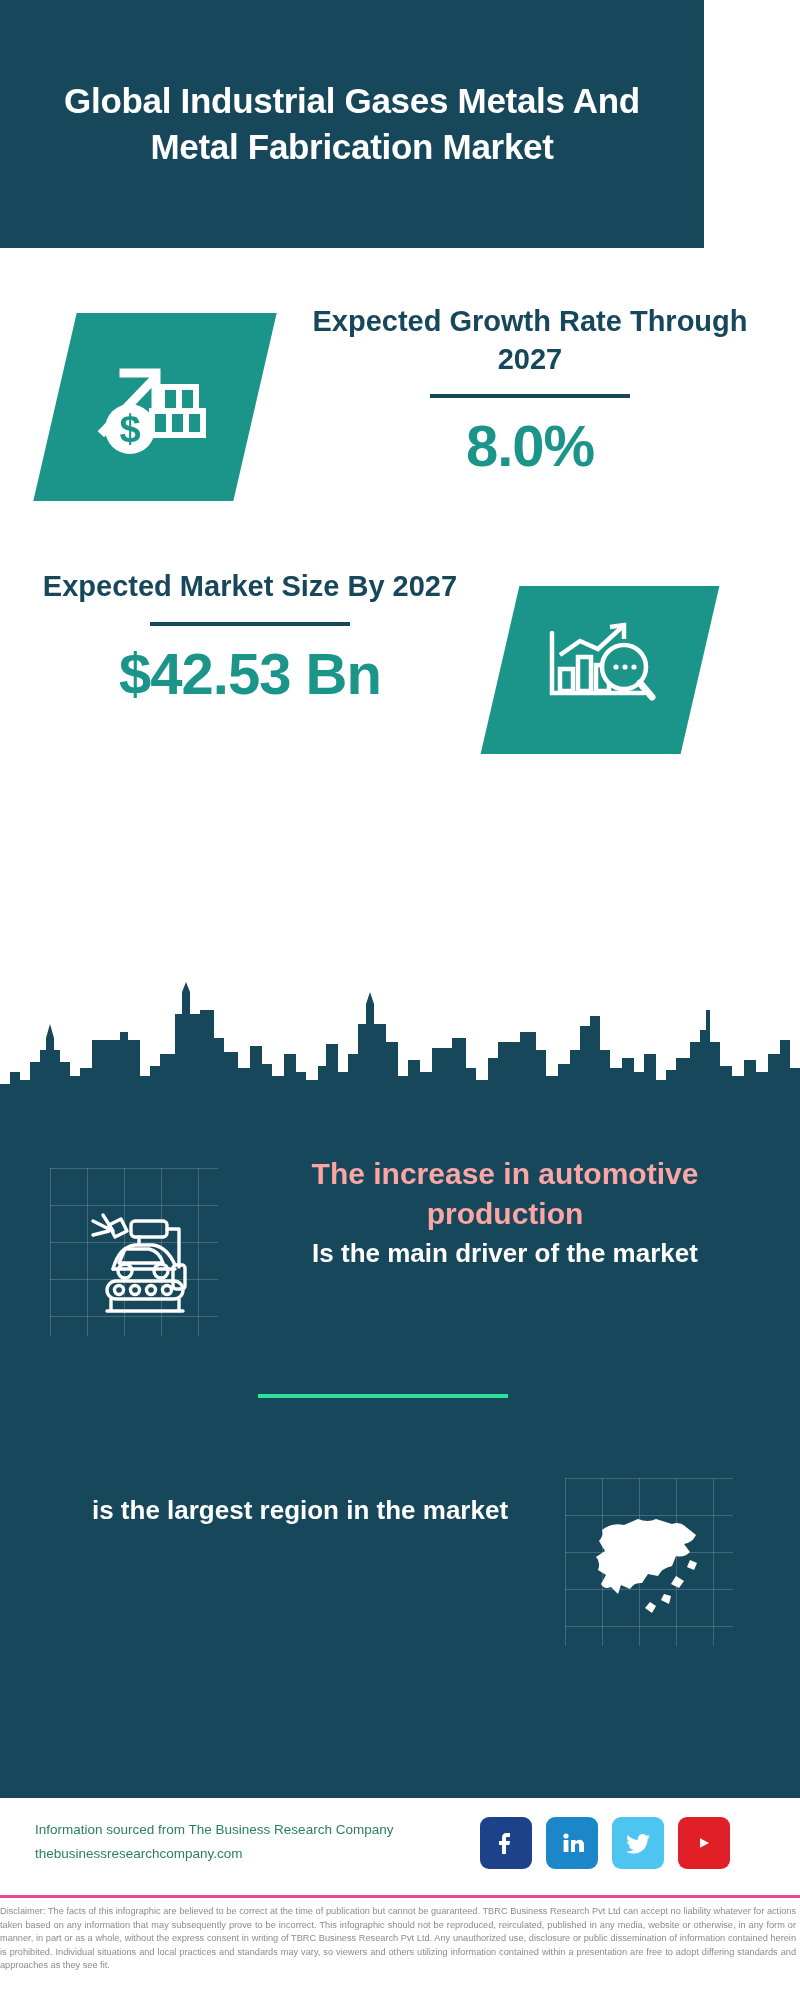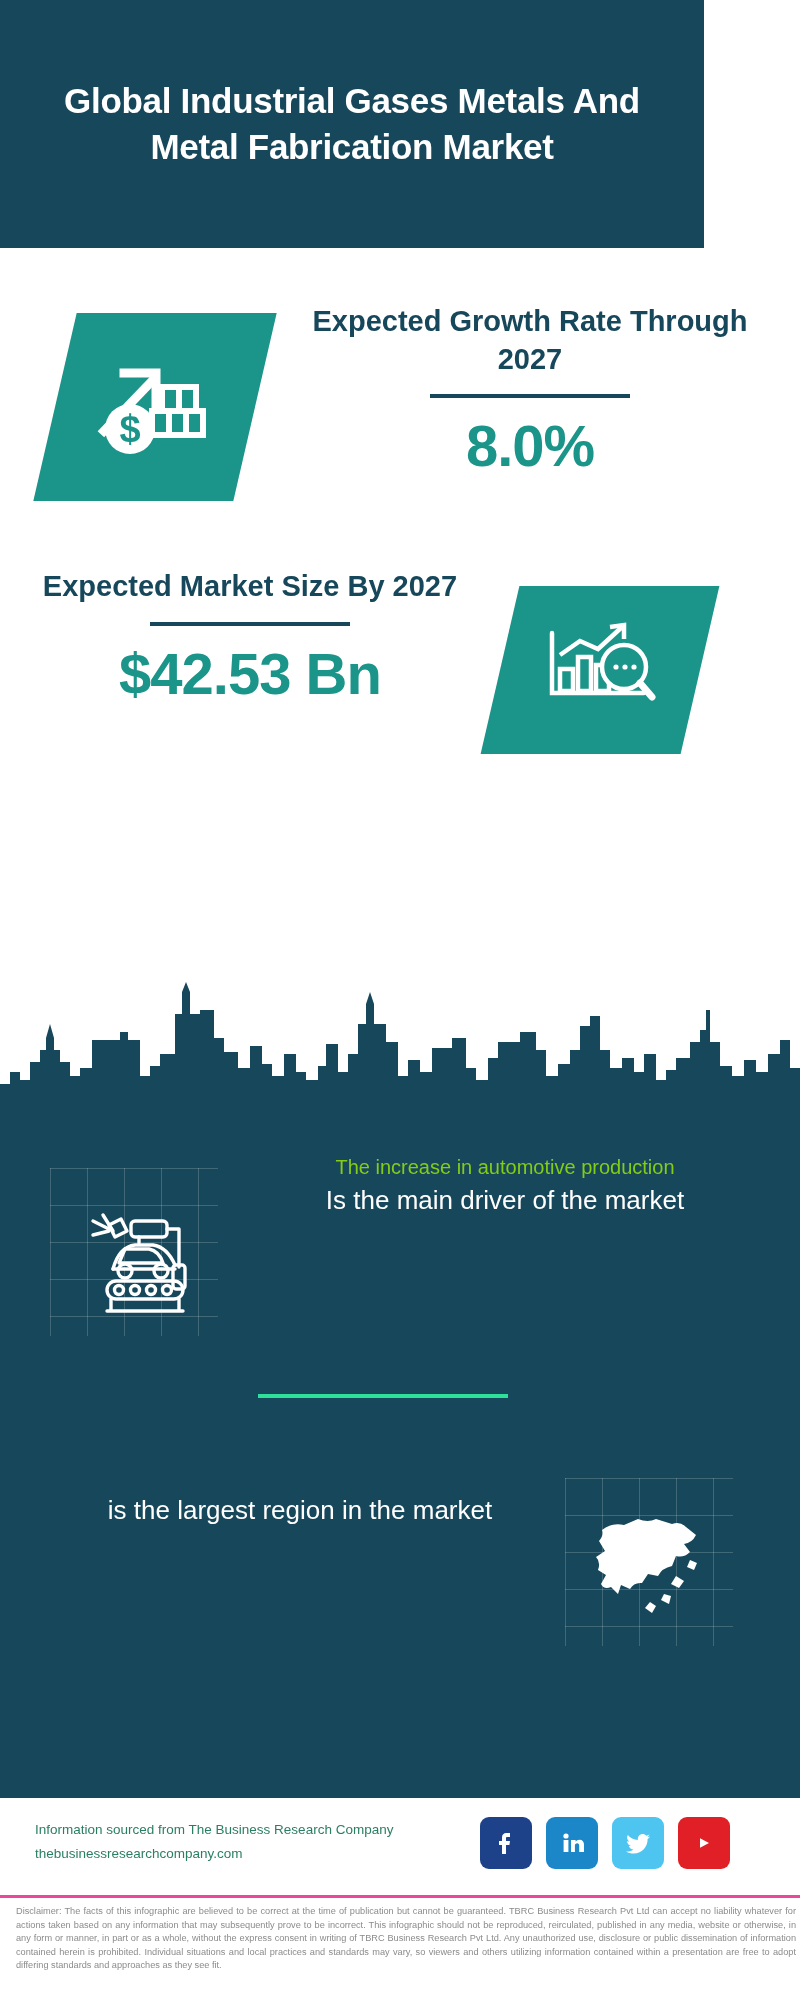--- a/index.html
+++ b/index.html
@@ -86,24 +86,24 @@
   .driver-grid { left:50px; top:50px; width:168px; height:168px; }
   .region-grid { left:565px; top:360px; width:168px; height:168px; }
   .grid-icon {
     position:absolute; left:0; top:0; width:100%; height:100%;
     display:flex; align-items:center; justify-content:center;
   }
   .driver-text {
     position:absolute; left:250px; top:36px; width:510px; text-align:center;
   }
   .accent-head {
-    color:#84cc16; font-size:20px; font-weight:normal; line-height:1.32;
+    color:#fca5a5; font-size:30px; font-weight:bold; line-height:1.32;
   }
   .sub-white {
-    color:#ffffff; font-size:26px; line-height:1.4; margin-top:2px;
+    color:#ffffff; font-size:26px; line-height:1.4; margin-top:2px;font-weight:bold;
   }
   .divider-green {
     position:absolute; left:258px; top:276px; width:250px; height:4px;
     background:#2ee09a;
   }
   .region-text {
     position:absolute; left:40px; top:372px; width:520px; text-align:center;
   }
 
   
@@ -124,21 +124,21 @@
     display:flex; align-items:center; justify-content:center;
   }
   .soc-fb { background:#1d4289; }
   .soc-li { background:#1b87c9; }
   .soc-tw { background:#4ec4f0; }
   .soc-yt { background:#e01f26; }
 
   .disclaimer {
     position:absolute; left:0; top:1903px; width:800px; height:97px;
     color:#8b8b8b; font-size:9.2px; line-height:1.48;
-    padding:2px 4px 0 16px; text-align:justify;
+    padding:2px 4px 0 0; text-align:justify;
     font-family: "Liberation Sans", sans-serif;
   }
 </style>
 </head>
 <body>
 
 <div class="page">
 
   <div class="header">
     <div class="header-title">Global Industrial Gases Metals And Metal Fabrication Market</div>

